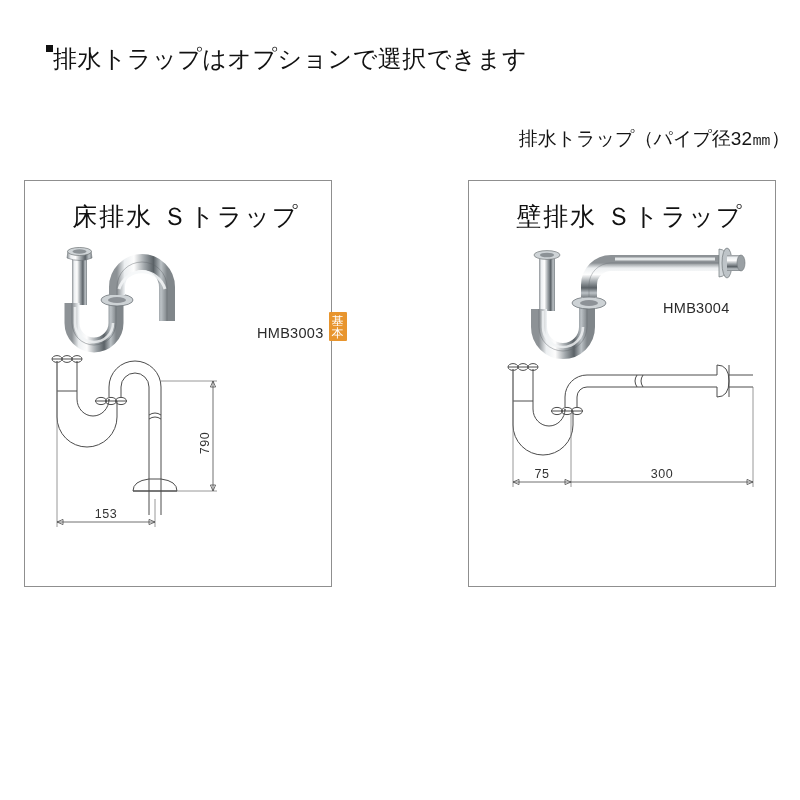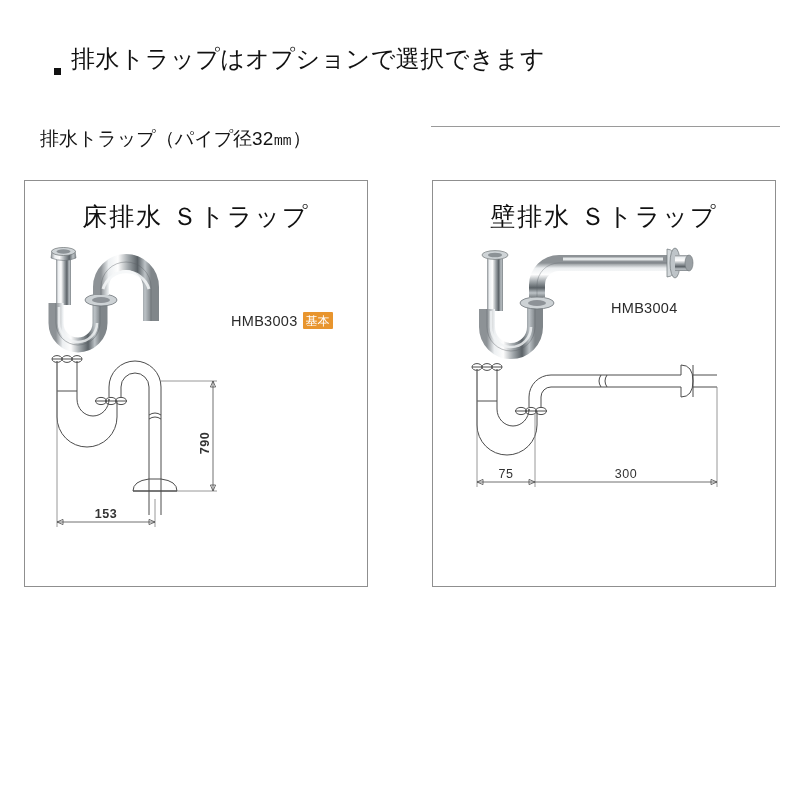--- a/index.html
+++ b/index.html
@@ -12,50 +12,50 @@
     height: 800px;
     font-family: "Liberation Sans", "DejaVu Sans", sans-serif;
     color: #1a1a1a;
     position: relative;
     overflow: hidden;
   }
 
   
   .bullet-heading {
     position: absolute;
-    left: 54px;
+    left: 46px;
     top: 44px;
     display: flex;
-    align-items: flex-end;
-    gap: 10px;
+    align-items: flex-start;
   }
   .bullet-marker {
     width: 7px;
     height: 7px;
     background: #111111;
     flex: 0 0 auto;
     position: relative;
     top: 1px;
   }
   .bullet-text {
     font-size: 24px;
     line-height: 1.25;
     letter-spacing: 0.5px;
     color: #111111;
     white-space: nowrap;
   }
 
   
   .section-label-row {
     position: absolute;
-    left: 40px;
+    left: 24px;
     top: 126px;
     right: 10px;
     display: flex;
-    align-items: flex-start;
+    align-items: flex-end;
+    flex-direction: column;
   }
   .section-label {
     font-size: 19px;
     letter-spacing: 0px;
     color: #141414;
     white-space: nowrap;
     font-weight: 400;
   }
   .section-rule {
     flex: 1 1 auto;
@@ -69,26 +69,27 @@
   .panels {
     position: absolute;
     left: 24px;
     top: 180px;
     width: 752px;
     height: 407px;
     display: flex;
     justify-content: space-between;
   }
   .panel {
-    width: 344px;
+    width: 308px;
     height: 100%;
     border: 1px solid #8f8f8f;
     box-sizing: border-box;
     background: #ffffff;
     position: relative;
+    padding-left: 16px;
   }
   .panel-title {
     text-align: center;
     font-size: 25px;
     letter-spacing: 2px;
     color: #111111;
     margin-top: 19px;
     white-space: nowrap;
   }
 
@@ -202,27 +203,27 @@
         <ellipse cx="62" cy="57" rx="16" ry="6" fill="#cdd2d5" stroke="#6d7378" stroke-width="0.8"></ellipse>
         <ellipse cx="62" cy="57" rx="9" ry="3" fill="#8d9297"></ellipse>
 
         <path d="M62 52 L62 44 A25 25 0 0 1 112 44 L112 78" fill="none" stroke="url(#chromeV2)" stroke-width="16"></path>
         <path d="M62 52 L62 44 A25 25 0 0 1 112 44 L112 78" fill="none" stroke="#5c6266" stroke-width="1" opacity="0.4"></path>
 
         <path d="M64 46 A24 24 0 0 1 110 46" fill="none" stroke="#f4f7f8" stroke-width="3" opacity="0.85"></path>
         <path d="M20 64 L20 80 A19 19 0 0 0 58 80" fill="none" stroke="#f1f4f5" stroke-width="2.6" opacity="0.8"></path>
       </svg>
 
-      <div class="model-line" style="left:206px; top:73px;">
+      <div class="model-line" style="left:216px; top:73px;align-items:flex-end;">
         <span>HMB3003</span>
         <span class="model-badge">基本</span>
       </div>
     </div>
 
-    <div class="drawing-wrap" style="top:158px;font-weight:bold;">
+    <div class="drawing-wrap" style="top:158px;">
       <svg width="344" height="210" viewBox="0 0 344 210">
 
         <line class="ln" x1="16" y1="22" x2="16" y2="78"></line>
         <line class="ln" x1="36" y1="22" x2="36" y2="60"></line>
 
         <ellipse class="ln" cx="16" cy="20" rx="5" ry="3.4"></ellipse>
         <ellipse class="ln" cx="26" cy="20" rx="5" ry="3.4"></ellipse>
         <ellipse class="ln" cx="36" cy="20" rx="5" ry="3.4"></ellipse>
         <line class="ln" x1="11" y1="20" x2="41" y2="20"></line>
 

